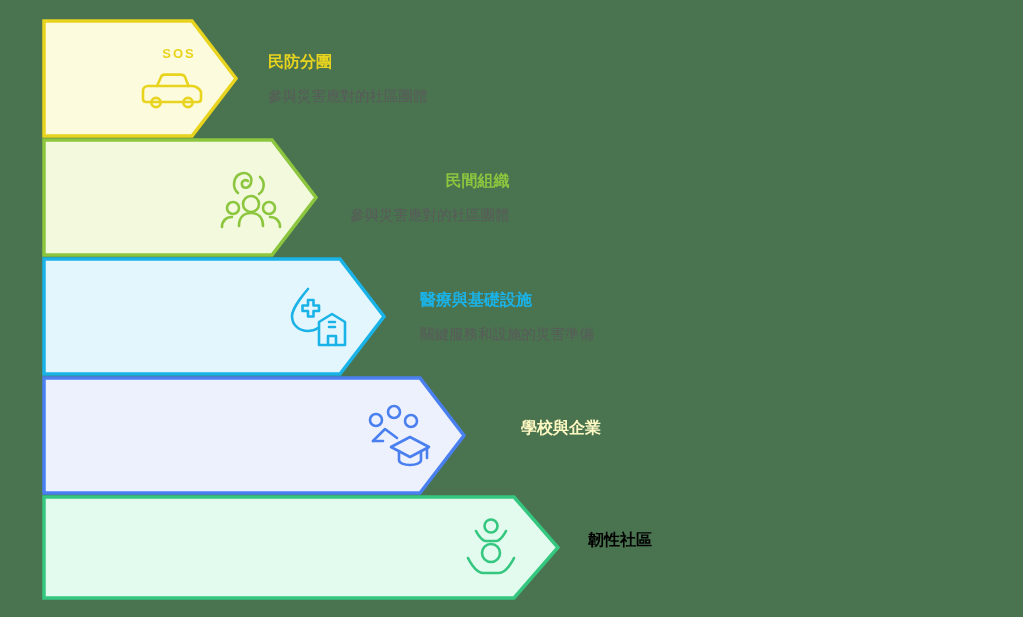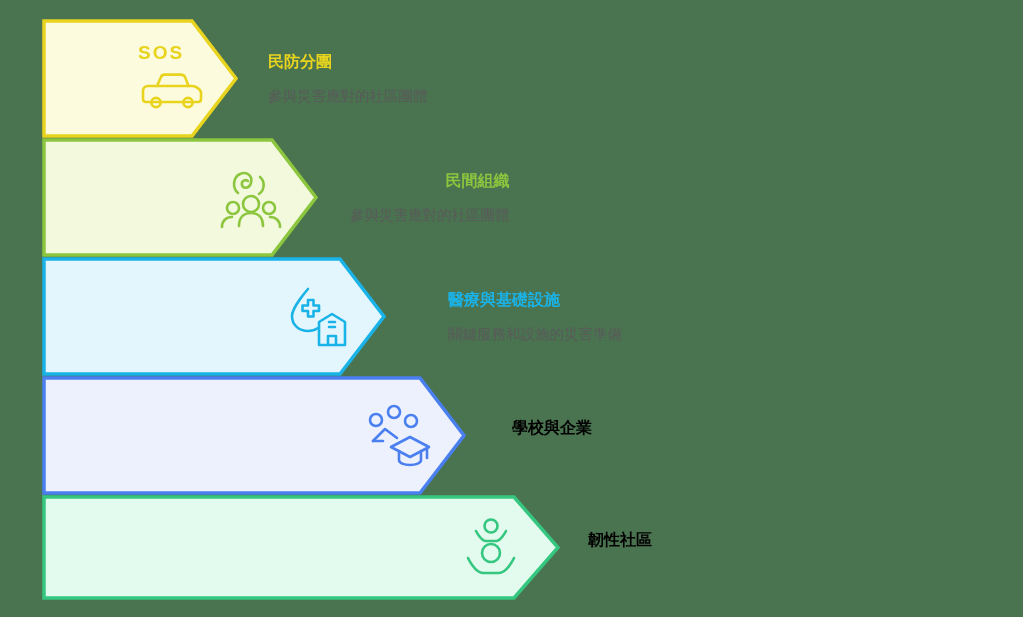--- a/index.html
+++ b/index.html
@@ -56,22 +56,22 @@
 
   .icon-holder svg {
     display: block;
     overflow: visible;
   }
 
   .sos-label {
     position: absolute;
     top: 50%;
     transform: translateY(-50%);
-    text-align: left;
-    font-size: 19px;
+    text-align: center;
+    font-size: 13px;
     font-weight: bold;
     letter-spacing: 2px;
   }
 
   .text-block {
     position: absolute;
     top: 50%;
     transform: translateY(-50%);
   }
 
@@ -108,21 +108,21 @@
   #row-0 .icon-holder { left: 96px;  }
   #row-1 .icon-holder { left: 176px; }
   #row-2 .icon-holder { left: 244px; }
   #row-3 .icon-holder { left: 324px; }
   #row-4 .icon-holder { left: 418px; }
 
   #row-0 .sos-label { left: 96px; width: 82px; margin-top: -26px; }
 
   #row-0 .text-block { left: 268px; }
   #row-1 .text-block { left: 350px; }
-  #row-2 .text-block { left: 448px; }
+  #row-2 .text-block { left: 420px; }
   #row-3 .text-block { left: 512px; }
   #row-4 .text-block { left: 588px; }
 </style>
 </head>
 <body style="background: rgb(74, 115, 80);">
 
 <div id="infographic">
 
   <div class="row" id="row-0">
     <div class="band">
@@ -202,21 +202,21 @@
           <circle cx="45" cy="16" r="6"></circle>
           <path d="M7 36 L19 24 L31 33"></path>
           <path d="M7 36 L17 36"></path>
           <path d="M25 42 L44 32 L63 42 L44 52 Z"></path>
           <path d="M33 46 L33 55 C33 58 38 60 44 60 C50 60 55 58 55 55 L55 46"></path>
           <path d="M61 43 L61 53"></path>
         </svg>
       </div>
     </div>
     <div class="text-block">
-      <div class="row-title" style="color:#000000;">學校與企業</div>
+      <div class="row-title" style="color:#fef9c3;margin-left:9px;">學校與企業</div>
     </div>
   </div>
 
   <div class="row" id="row-4">
     <div class="band">
       <svg class="band-shape" viewBox="0 0 518 105" preserveAspectRatio="none">
         <polygon points="2,2 472,2 516,52.5 472,103 2,103" fill="#e2fbee" stroke="#35c77f" stroke-width="3.5" stroke-linejoin="miter" vector-effect="non-scaling-stroke"></polygon>
       </svg>
       <div class="icon-holder">
         <svg width="62" height="62" viewBox="0 0 62 62" fill="none" stroke="#35c77f" stroke-width="2.6" stroke-linecap="round" stroke-linejoin="round">

